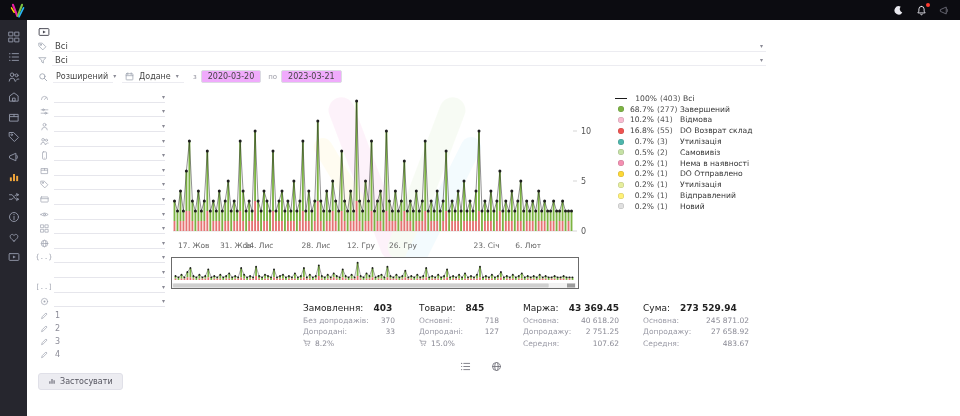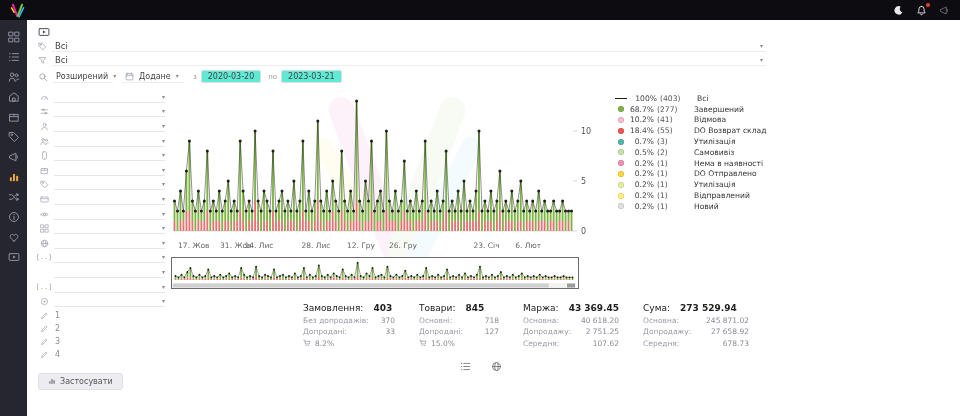--- a/index.html
+++ b/index.html
@@ -30,21 +30,21 @@
   .ficon{color:#9aa0ad;display:flex;align-items:center;margin-right:5px}
   .ficon.dark{color:#4a4a55}
 
   .bigselect{width:714px;height:12px;display:flex;align-items:center;border-bottom:1px solid #ececf1;font-size:8.5px;color:#444;padding:0 3px;cursor:pointer}
   .caret{margin-left:auto;font-size:6px;color:#8a8a95;line-height:1}
   .smallselect{display:flex;align-items:center;font-size:8px;color:#444;border-bottom:1px solid #ececf1;height:12px;padding:0 3px;margin-right:9px;cursor:pointer}
   .smallselect .caret{margin-left:5px}
   .smallselect.mode{width:60px}
   .smallselect.datefield{width:62px}
   .dlabel{font-size:7px;color:#9a9aa5;margin-right:4px}
-  .datebox{border:1px solid #dcdce3;border-radius:2px;font-size:8px;color:#444;padding:1px 6px;margin-right:7px;cursor:text;background:#5eead4}
+  .datebox{border:1px solid #dcdce3;border-radius:2px;font-size:8px;color:#444;padding:1px 6px;margin-right:7px;cursor:text;background:#f0abfc}
 
   .cols{display:flex;margin-top:4px;position:relative;z-index:2}
   .leftcol{width:138px;padding-left:11px;display:flex;flex-direction:column}
   .lrow{display:flex;align-items:center;height:14.6px}
   .licn{width:12px;color:#a2a6b2;display:flex;align-items:center;justify-content:center;margin-right:4px}
   .gicon{font-family:"DejaVu Sans Mono","Liberation Mono",monospace;color:#a2a6b2;line-height:1}
   .lselect{flex:1;height:11px;border-bottom:1px solid #e6e6ec;display:flex;align-items:center;cursor:pointer}
   .cfrow{display:flex;align-items:center;height:13px;color:#8c8c98;font-size:8px;cursor:pointer}
   .cf-num{margin-left:1px}
   .apply{margin-top:12px;align-self:flex-start;display:flex;align-items:center;gap:4px;background:#ececf1;border:1px solid #e0e0e8;border-radius:3px;padding:3px 9px;font-size:8px;color:#55555f;cursor:pointer;font-family:inherit}
@@ -57,21 +57,21 @@
   .xlabels{position:relative;height:11px;font-size:7.5px;color:#666}
   .xlabels span{position:absolute;top:1px;transform:translateX(-50%);white-space:nowrap}
   .mini-wrap{margin-top:6px;width:408px;border:1px solid #6b6b6b;background:#fff}
   #mini-chart-box{width:404px;height:30px}
 
   .legend{margin-left:8px;padding-top:3px;width:178px}
   .leg-row{display:flex;align-items:center;height:10.8px;font-size:7.6px;color:#444;cursor:pointer;white-space:nowrap}
   .leg-line{width:12px;height:1.6px;margin-right:5px;flex:none}
   .leg-dot{width:6px;height:6px;border-radius:50%;margin:0 5px 0 3px;flex:none;box-shadow:inset 0 0 0 .5px rgba(0,0,0,.18)}
   .leg-pct{min-width:25px;text-align:right;margin-right:3px}
-  .leg-count{min-width:23px;color:#555;margin-right:14px}
+  .leg-count{min-width:23px;color:#555;margin-right:0}
   .leg-label{color:#333}
 
   .stats{display:flex;margin-left:132px;margin-top:14px;gap:24px}
   .stat-col{min-width:80px}
   .stat-col.c1{min-width:92px}
   .stat-col.c3{min-width:92px}
   .stat-col.c4{min-width:106px}
   .stitle{display:flex;justify-content:flex-start;gap:10px;font-size:9px;color:#222}
   .stval{font-weight:bold}
   .srow{display:flex;justify-content:space-between;gap:8px;font-size:7.5px;color:#9a9aa5;margin-top:2.6px}
@@ -1367,21 +1367,21 @@
                 <span class="leg-label">Завершений</span>
               </div>
               <div class="leg-row">
                 <span class="leg-dot" style="background:#f8bbd0"></span>
                 <span class="leg-pct">10.2%</span>
                 <span class="leg-count">(41)</span>
                 <span class="leg-label">Відмова</span>
               </div>
               <div class="leg-row">
                 <span class="leg-dot" style="background:#ef5350"></span>
-                <span class="leg-pct">18.4%</span>
+                <span class="leg-pct">16.8%</span>
                 <span class="leg-count">(55)</span>
                 <span class="leg-label">DO Возврат склад</span>
               </div>
               <div class="leg-row">
                 <span class="leg-dot" style="background:#4db6ac"></span>
                 <span class="leg-pct">0.7%</span>
                 <span class="leg-count">(3)</span>
                 <span class="leg-label">Утилізація</span>
               </div>
               <div class="leg-row">
@@ -1498,21 +1498,21 @@
               <div class="srow">
                 <span class="slabel">Основна:</span>
                 <span class="sval">245 871.02</span>
               </div>
               <div class="srow">
                 <span class="slabel">Допродажу:</span>
                 <span class="sval">27 658.92</span>
               </div>
               <div class="srow">
                 <span class="slabel">Середня:</span>
-                <span class="sval">678.73</span>
+                <span class="sval">483.67</span>
               </div>
             </div>
           </div>
 
         <div class="bottom-icons">
           <span class="bicon">
               <svg class="icn" width="11" height="11" viewBox="0 0 16 16">
                 <line x1="5.5" y1="3.5" x2="14" y2="3.5"></line>
                 <line x1="5.5" y1="8" x2="14" y2="8"></line>
                 <line x1="5.5" y1="12.5" x2="14" y2="12.5"></line>

